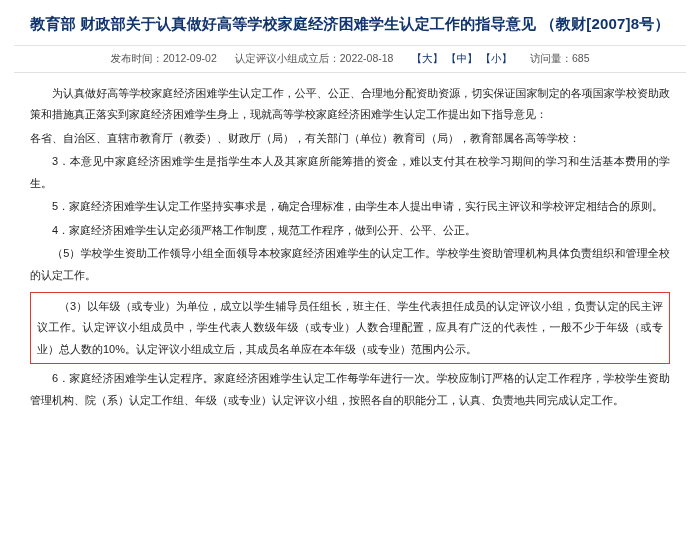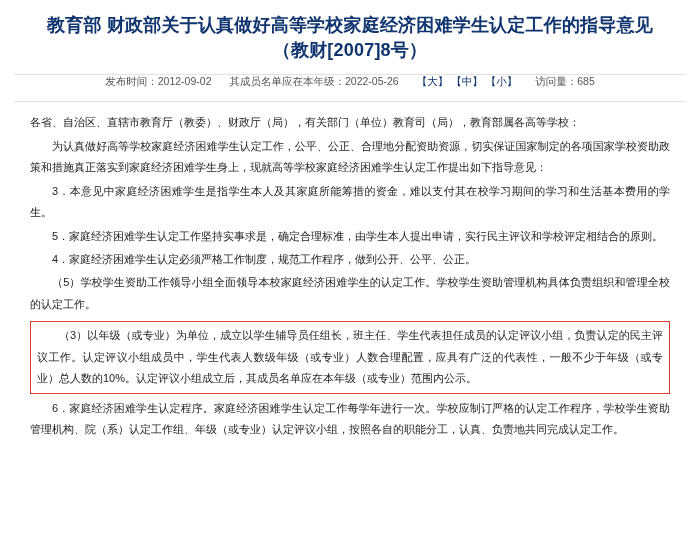--- a/index.html
+++ b/index.html
@@ -16,34 +16,34 @@
   }
   .page {
     position: relative;
     width: 700px;
     height: 546px;
     background: #fff;
     box-sizing: border-box;
   }
   .doc-title {
     text-align: center;
-    font-size: 18px;
+    font-size: 15px;
     font-weight: bold;
     color: #10346e;
     padding: 13px 28px 0 28px;
     line-height: 1.4;
     letter-spacing: 0.2px;
   }
   .meta-bar {
     margin: 11px 14px 0 14px;
     border-top: 1px solid #e2e2e2;
     border-bottom: 1px solid #e2e2e2;
     height: 26px;
     display: flex;
-    align-items: flex-start;
+    align-items: center;
     justify-content: center;
     gap: 18px;
     font-size: 10.5px;
     color: #555;
   }
   .meta-item { white-space: nowrap; }
   .font-sizes {
     display: flex;
     align-items: center;
     gap: 3px;
@@ -75,32 +75,32 @@
 </style>
 </head>
 <body>
 
 <div class="page">
 
   <div class="doc-title">教育部 财政部关于认真做好高等学校家庭经济困难学生认定工作的指导意见 （教财[2007]8号）</div>
 
   <div class="meta-bar">
     <span class="meta-item"><span>发布时间：</span><span>2012-09-02</span></span>
-    <span class="meta-item"><span>其成员名单应在本年级：</span><span>2022-05-26</span></span>
+    <span class="meta-item"><span>认定评议小组成立后：</span><span>2022-08-18</span></span>
     <span class="font-sizes">
       <span class="fs">【大】</span>
       <span class="fs">【中】</span>
       <span class="fs">【小】</span>
     </span>
     <span class="meta-item"><span>访问量：</span><span>685</span></span>
   </div>
 
   <div class="content" id="doc-body">
+      <div class="p indent">为认真做好高等学校家庭经济困难学生认定工作，公平、公正、合理地分配资助资源，切实保证国家制定的各项国家学校资助政策和措施真正落实到家庭经济困难学生身上，现就高等学校家庭经济困难学生认定工作提出如下指导意见：</div>
       <div class="p">各省、自治区、直辖市教育厅（教委）、财政厅（局），有关部门（单位）教育司（局），教育部属各高等学校：</div>
-      <div class="p indent">为认真做好高等学校家庭经济困难学生认定工作，公平、公正、合理地分配资助资源，切实保证国家制定的各项国家学校资助政策和措施真正落实到家庭经济困难学生身上，现就高等学校家庭经济困难学生认定工作提出如下指导意见：</div>
       <div class="p indent">3．本意见中家庭经济困难学生是指学生本人及其家庭所能筹措的资金，难以支付其在校学习期间的学习和生活基本费用的学生。</div>
       <div class="p indent">5．家庭经济困难学生认定工作坚持实事求是，确定合理标准，由学生本人提出申请，实行民主评议和学校评定相结合的原则。</div>
       <div class="p indent">4．家庭经济困难学生认定必须严格工作制度，规范工作程序，做到公开、公平、公正。</div>
       <div class="p indent">（5）学校学生资助工作领导小组全面领导本校家庭经济困难学生的认定工作。学校学生资助管理机构具体负责组织和管理全校的认定工作。</div>
       <div class="boxed">
         <div class="p indent">（3）以年级（或专业）为单位，成立以学生辅导员任组长，班主任、学生代表担任成员的认定评议小组，负责认定的民主评议工作。认定评议小组成员中，学生代表人数级年级（或专业）人数合理配置，应具有广泛的代表性，一般不少于年级（或专业）总人数的10%。认定评议小组成立后，其成员名单应在本年级（或专业）范围内公示。</div>
       </div>
       <div class="p indent">6．家庭经济困难学生认定程序。家庭经济困难学生认定工作每学年进行一次。学校应制订严格的认定工作程序，学校学生资助管理机构、院（系）认定工作组、年级（或专业）认定评议小组，按照各自的职能分工，认真、负责地共同完成认定工作。</div>
     </div>
 

